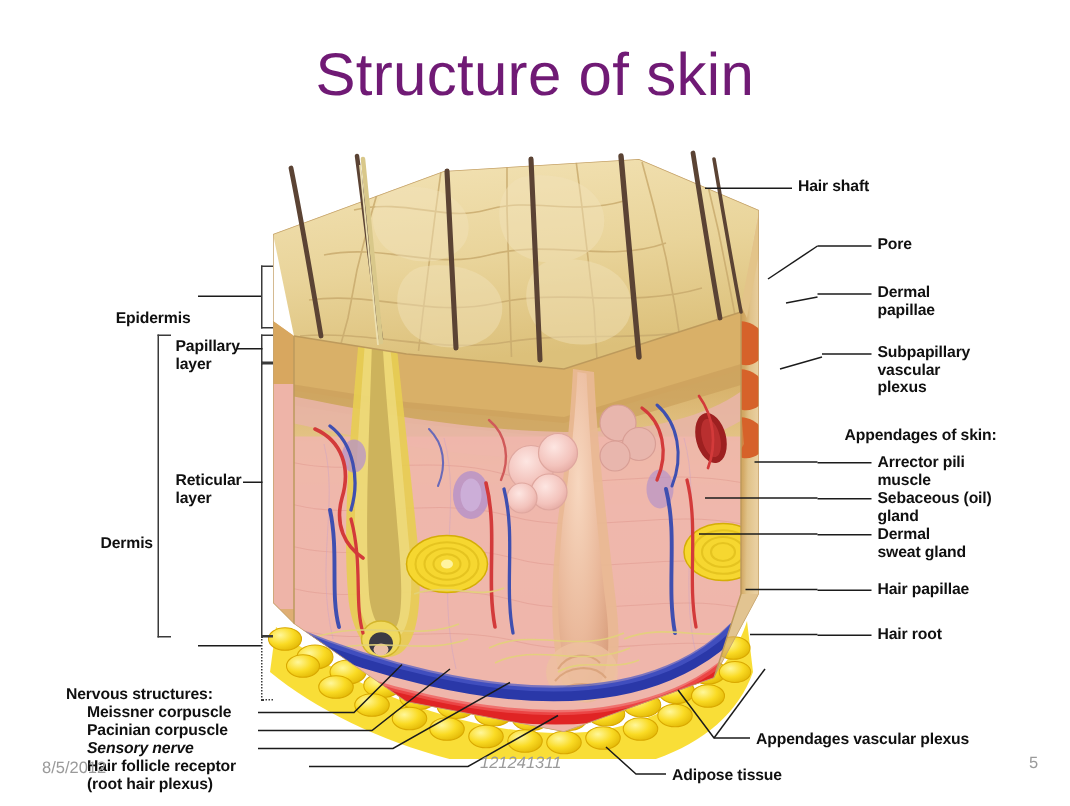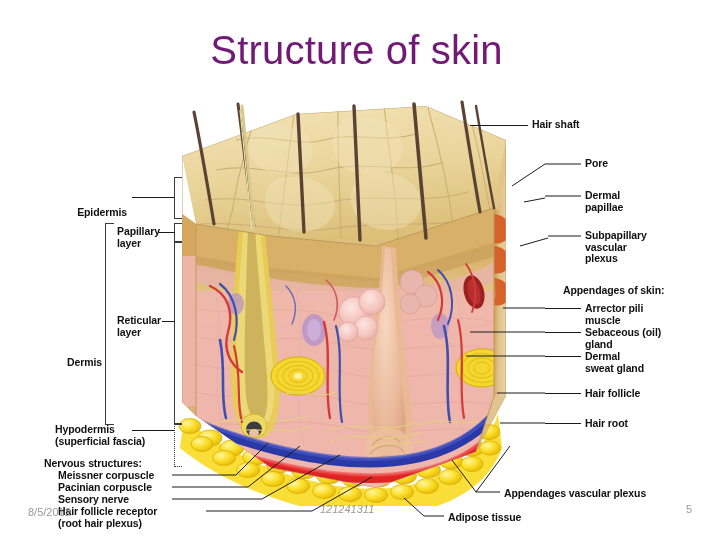--- a/index.html
+++ b/index.html
@@ -383,29 +383,27 @@
   <div class="lbl" style="left:117px; top:226px; width:56px;">Papillary
 layer</div>
   <div class="leader" style="left:158px; top:232px; width:17px;"></div>
 
   <div class="lbl lefty" style="left:50px; top:315px; width:52px;margin-top:42px;">Dermis</div>
 
   <div class="lbl" style="left:117px; top:315px; width:56px;">Reticular
 layer</div>
   <div class="leader" style="left:162px; top:321px; width:13px;"></div>
 
-  <div class="lbl" style="left:55px; top:424px; width:125px;">Hypodermis
-(superficial fascia)</div>
   <div class="leader" style="left:132px; top:430px; width:42px;"></div>
 
   <div class="lbl" style="left:44px; top:458px; width:136px;">Nervous structures:</div>
 
   <div class="lbl" style="left:58px; top:470px; width:120px;">Meissner corpuscle</div>
   <div class="lbl" style="left:58px; top:482px; width:120px;">Pacinian corpuscle</div>
-  <div class="lbl" style="left:58px; top:494px; width:120px;">Sensory nerve</div>
+  <div class="lbl" style="left:58px; top:494px; width:120px;font-style:italic;">Sensory nerve</div>
   <div class="lbl" style="left:58px; top:506px; width:150px;">Hair follicle receptor
 (root hair plexus)</div>
 
   <svg style="position:absolute; left:0; top:0; width:713px; height:537px; pointer-events:none;">
     <g stroke="#1b1b1b" stroke-width="1" fill="none">
       <path d="M172 475 L236 475 L268 443"></path>
       <path d="M172 487 L248 487 L300 446"></path>
       <path d="M172 499 L262 499 L340 455"></path>
       <path d="M206 511 L312 511 L372 477"></path>
     </g>
@@ -430,21 +428,21 @@
   <div class="leader" style="left:545px; top:308px; width:36px;"></div>
 
   <div class="lbl right" style="left:585px; top:327px; width:100px;">Sebaceous (oil)
 gland</div>
   <div class="leader" style="left:545px; top:332px; width:36px;"></div>
 
   <div class="lbl right" style="left:585px; top:351px; width:100px;">Dermal
 sweat gland</div>
   <div class="leader" style="left:545px; top:356px; width:36px;"></div>
 
-  <div class="lbl right" style="left:585px; top:388px; width:100px;">Hair follicle</div>
+  <div class="lbl right" style="left:585px; top:388px; width:100px;">Hair papillae</div>
   <div class="leader" style="left:545px; top:393px; width:36px;"></div>
 
   <div class="lbl right" style="left:585px; top:418px; width:100px;">Hair root</div>
   <div class="leader" style="left:545px; top:423px; width:36px;"></div>
 
   <svg style="position:absolute; left:0; top:0; width:713px; height:537px; pointer-events:none;">
     <g stroke="#1b1b1b" stroke-width="1" fill="none">
       <path d="M512 186 L545 164"></path>
       <path d="M581 164 L545 164"></path>
       <path d="M524 202 L545 198"></path>

